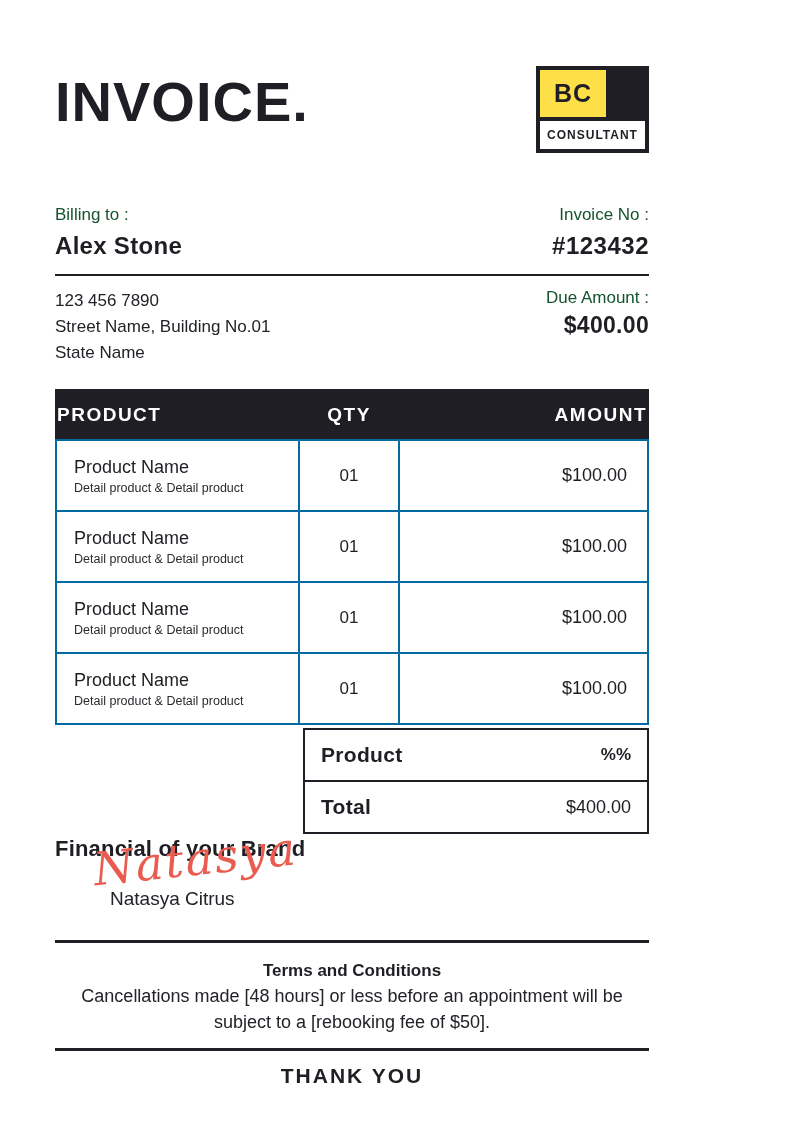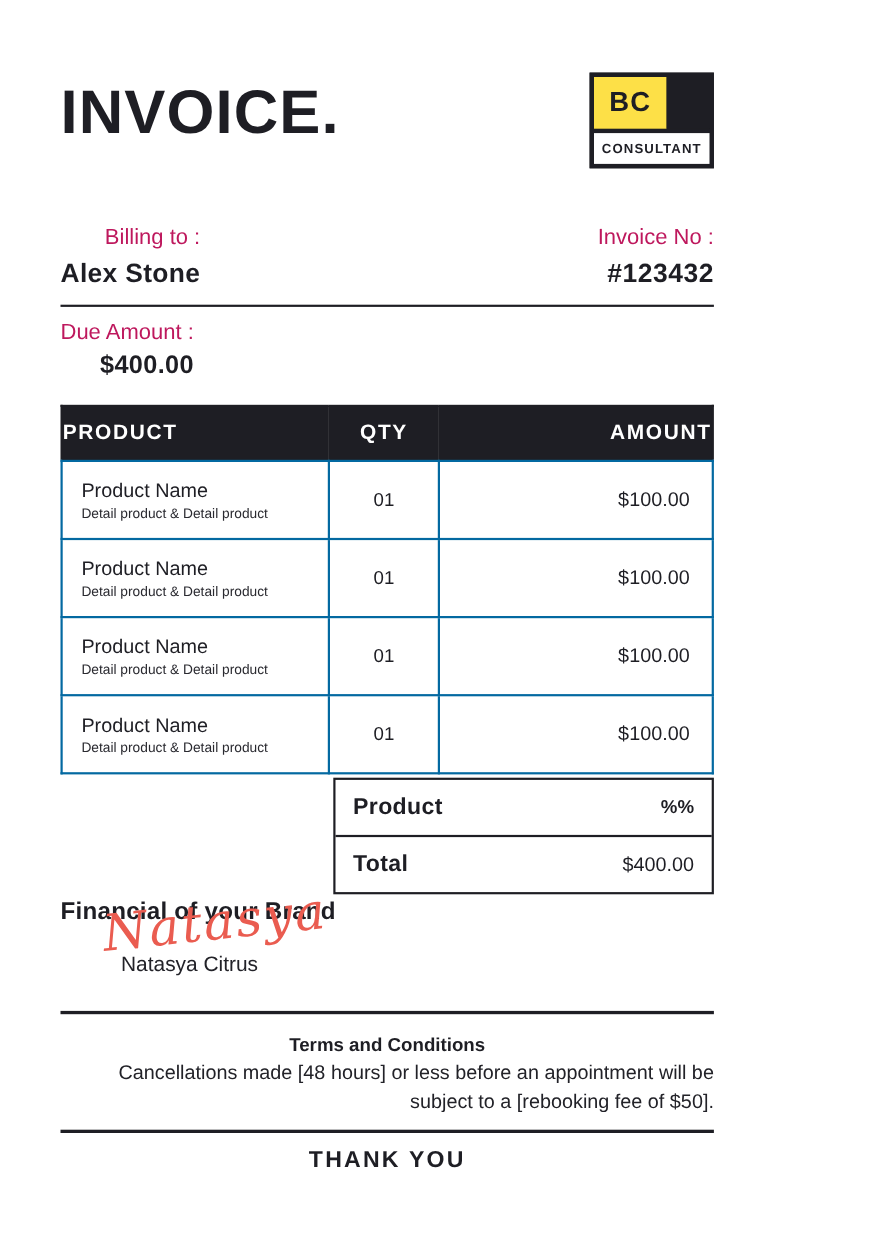--- a/index.html
+++ b/index.html
@@ -13,21 +13,21 @@
   .logo { width:113px; border:4px solid #1e1e24; background:#1e1e24; }
   .logo-top { display:flex; height:47px; background:#1e1e24; }
   .logo-bc { width:66px; background:#fde047; color:#1e1e24; display:flex; align-items:center; justify-content:center;
              font-size:25px; font-weight:bold; letter-spacing:1px; }
   .logo-fill { flex:1; background:#1e1e24; }
   .logo-consultant { margin-top:4px; height:28px; background:#ffffff; color:#1e1e24; display:flex; align-items:center;
              justify-content:center; font-size:12px; font-weight:bold; letter-spacing:1px; }
 
   
   .billing-row { display:flex; justify-content:space-between; align-items:flex-end; margin-top:52px; }
-  .small-label { font-size:20px; color:#be185d;text-align:right; }
+  .small-label { font-size:17px; color:#14532d; }
   .billing-name { font-size:24px; font-weight:bold; margin-top:7px; letter-spacing:0.3px; }
   .invoice-no-wrap { text-align:right; }
   .invoice-no { font-size:24px; font-weight:bold; margin-top:7px; letter-spacing:0.5px; }
   .rule { border:none; border-top:2px solid #1e1e24; margin-top:14px; }
 
   
   .info-row { display:flex; justify-content:space-between; margin-top:12px; }
   .address div { font-size:17px; line-height:26px; color:#222228; }
   .due-wrap { text-align:right; }
   .due-amount { font-size:23px; font-weight:bold; margin-top:4px; letter-spacing:0.3px; }
@@ -58,21 +58,21 @@
   
   .signature { position:relative; margin-top:2px; width:320px; height:78px; }
   .brand-line { font-size:22px; font-weight:bold; letter-spacing:0.2px; }
   .signature-script { position:absolute; left:38px; top:-4px; font-family:"DejaVu Serif", serif; font-style:italic;
         font-size:46px; transform:rotate(-6deg); letter-spacing:2px; pointer-events:none; }
   .signer-name { font-size:19px; margin:26px 0 0 55px; color:#222228; }
 
   
   .terms-rule { border:none; border-top:3px solid #1e1e24; margin-top:26px; }
   .terms-title { text-align:center; font-size:17px; font-weight:bold; margin-top:18px; }
-  .terms-body { text-align:right; font-size:18px; line-height:26px; max-width:660px; margin:2px auto 0; color:#222228; }
+  .terms-body { text-align:center; font-size:18px; line-height:26px; max-width:660px; margin:2px auto 0; color:#222228; }
 
   
   .footer-rule { border:none; border-top:3px solid #1e1e24; margin-top:13px; }
   .thank-you { text-align:center; font-size:21px; font-weight:bold; letter-spacing:2px; margin-top:13px; }
 </style>
 </head>
 <body>
 
 <div class="page">
 
@@ -93,20 +93,25 @@
       <div class="billing-name">Alex Stone</div>
     </div>
     <div class="invoice-no-wrap">
       <div class="small-label">Invoice No :</div>
       <div class="invoice-no">#123432</div>
     </div>
   </div>
   <hr class="rule">
 
   <div class="info-row">
+    <div class="address">
+      <div>123 456 7890</div>
+      <div>Street Name, Building No.01</div>
+      <div>State Name</div>
+    </div>
     <div class="due-wrap">
       <div class="small-label">Due Amount :</div>
       <div class="due-amount">$400.00</div>
     </div>
   </div>
 
   <table class="items">
     <thead>
       <tr>
         <th class="h-product">PRODUCT</th>

